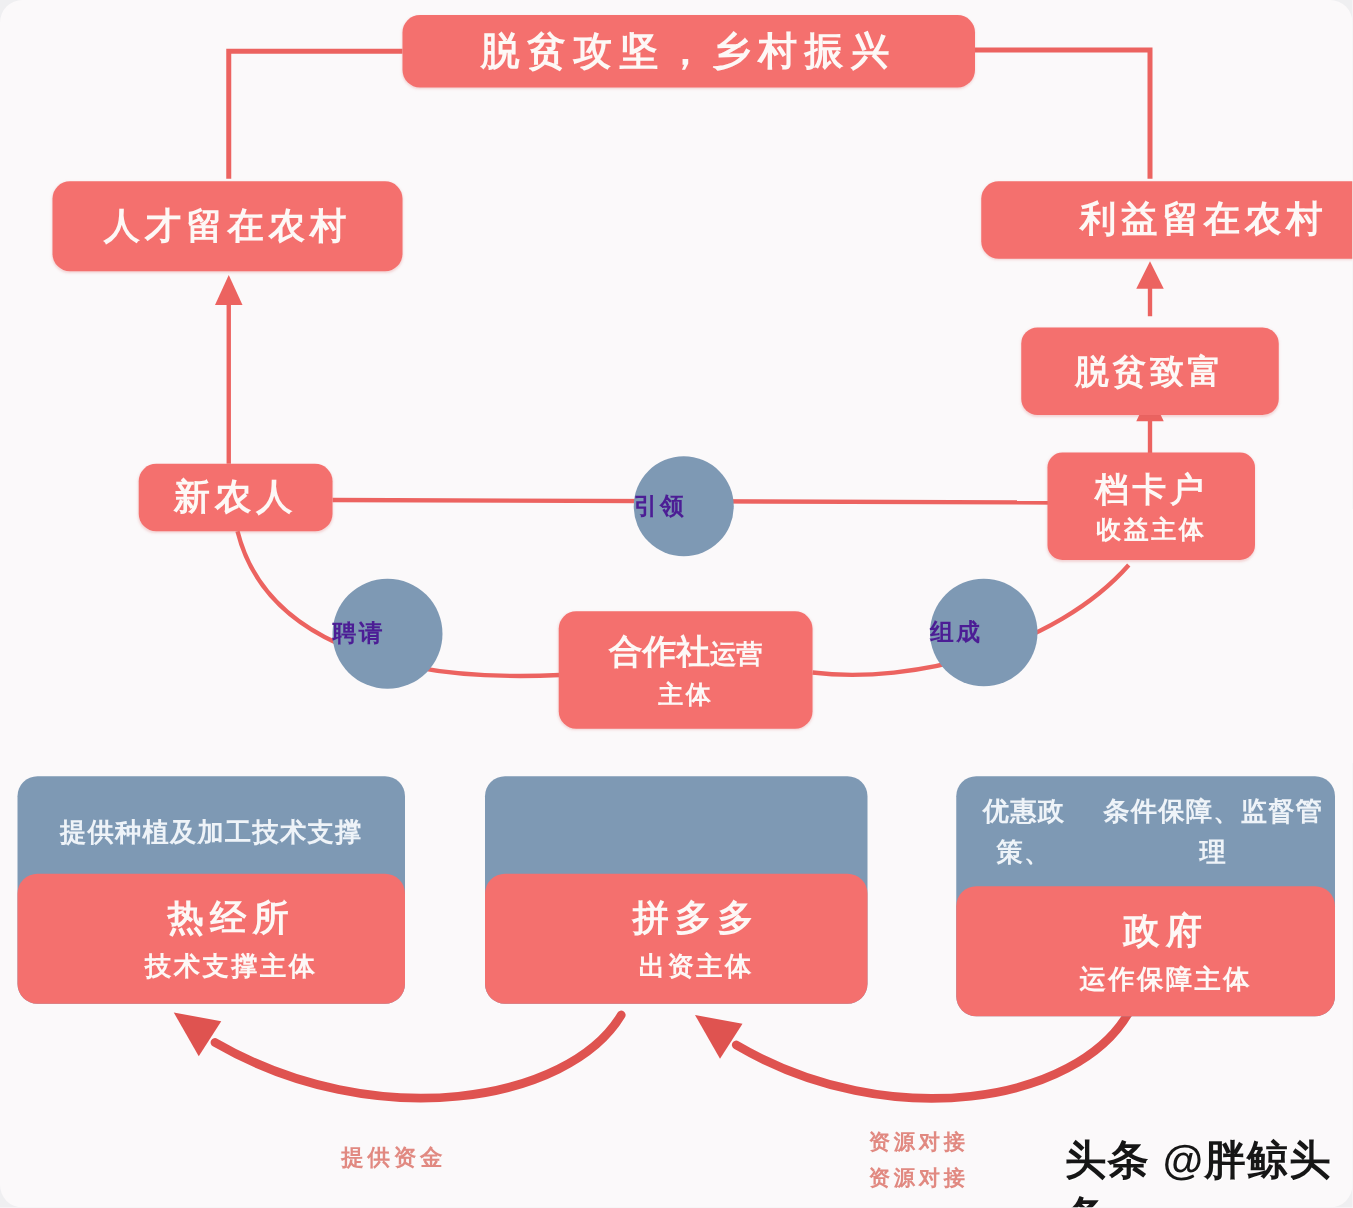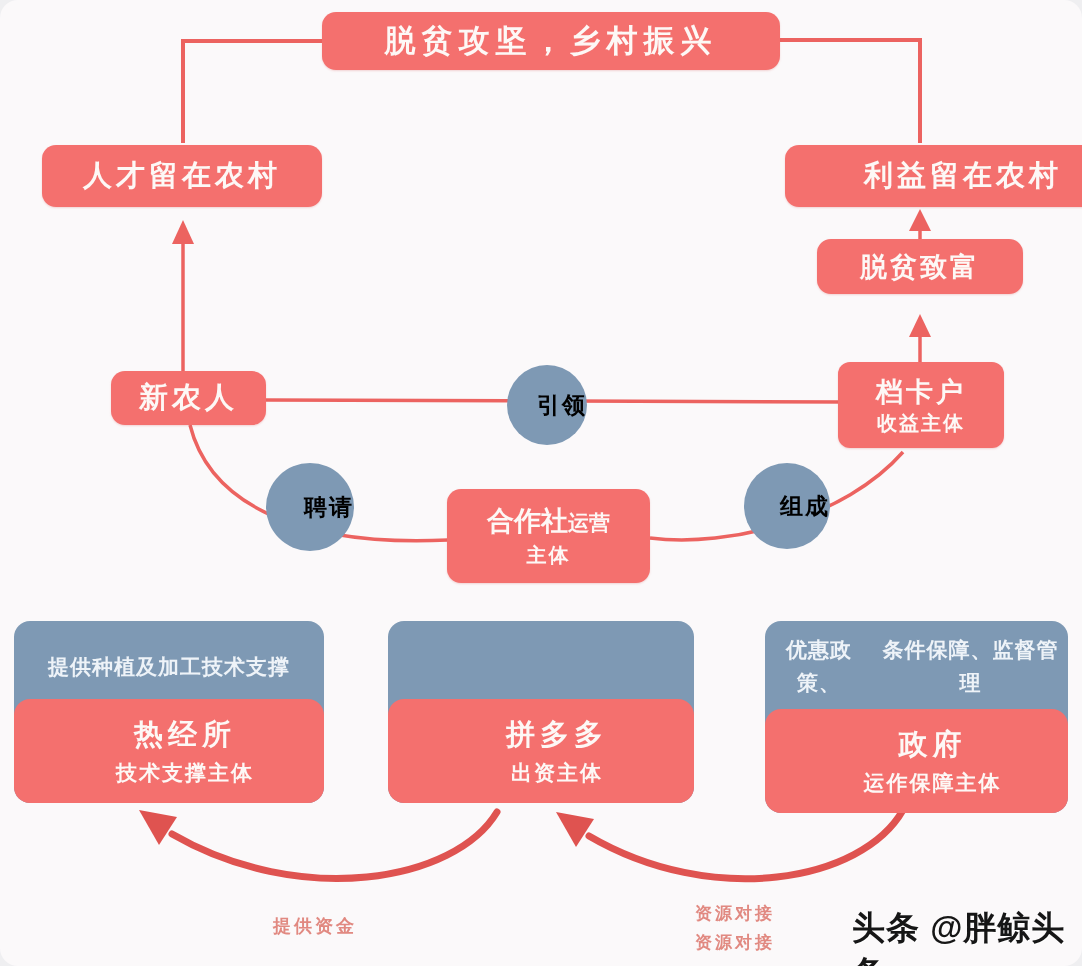--- a/index.html
+++ b/index.html
@@ -29,22 +29,22 @@
     align-items:center;justify-content:center;text-align:center;
     box-shadow:0 1px 2px rgba(220,100,100,.25);
   }
   .node .t-xl{font-size:31px;letter-spacing:6px;}
   .node .t-lg{font-size:29px;letter-spacing:4px;}
   .node .t-md{font-size:27px;letter-spacing:3px;}
   .node .t-sm{font-size:20px;letter-spacing:2px;}
 
   .circle{
     position:absolute;z-index:3;background:var(--blue);border-radius:50%;
-    color:#000000;font-weight:bold;display:flex;align-items:center;justify-content:flex-end;
-    font-size:23px;letter-spacing:2px;
+    color:#4c1d95;font-weight:bold;display:flex;align-items:center;justify-content:flex-start;
+    font-size:19px;letter-spacing:2px;
   }
 
   .duo{
     position:absolute;z-index:2;border-radius:16px;background:var(--blue);
     overflow:visible;
   }
   .duo .hdr{
     height:92px;display:flex;flex-direction:row;align-items:center;justify-content:center;
     color:#eef3f8;font-weight:bold;font-size:21px;line-height:1.55;letter-spacing:1px;
     text-align:center;border-radius:16px 16px 0 0;
@@ -99,29 +99,29 @@
     <polygon class="bighead" points="139,810 177,817 159,845"></polygon>
 
     <path class="bigcurve" d="M 903 810 C 862 882, 712 908, 589 836"></path>
     <polygon class="bighead" points="556,812 594,819 576,847"></polygon>
   </svg>
 
   <div class="node" style="left:322px;top:12px;width:458px;height:58px;">
     <span class="t-xl">脱贫攻坚，乡村振兴</span>
   </div>
 
-  <div class="node" style="left:42px;top:145px;width:280px;height:62px;">
+  <div class="node" style="left:42px;top:145px;width:280px;height:72px;">
     <span class="t-lg">人才留在农村</span>
   </div>
 
   <div class="node" style="left:785px;top:145px;width:276px;height:62px;padding-left:40px;">
     <span class="t-lg">利益留在农村</span>
   </div>
 
-  <div class="node" style="left:817px;top:239px;width:206px;height:55px;">
+  <div class="node" style="left:817px;top:262px;width:206px;height:70px;border-radius:13px;">
     <span class="t-md">脱贫致富</span>
   </div>
 
   <div class="node" style="left:111px;top:371px;width:155px;height:54px;">
     <span class="t-lg">新农人</span>
   </div>
 
   <div class="node" style="left:838px;top:362px;width:166px;height:86px;border-radius:12px;">
     <span class="t-md">档卡户</span>
     <span class="t-sm">收益主体</span>

